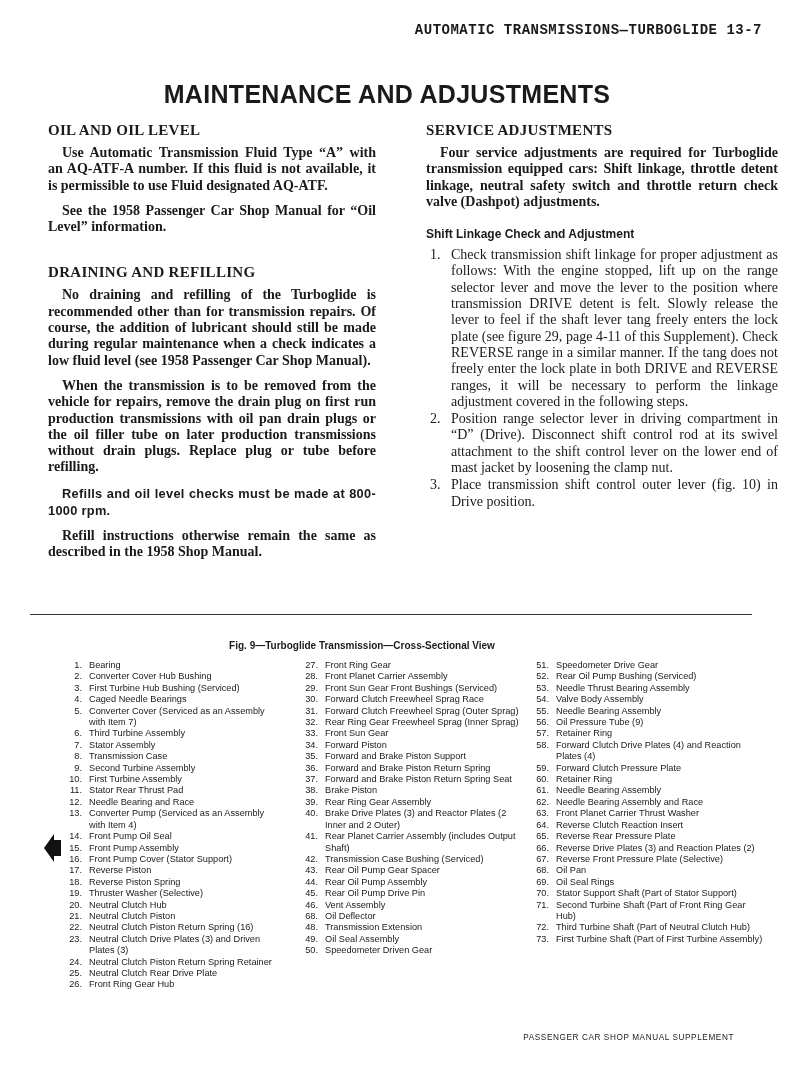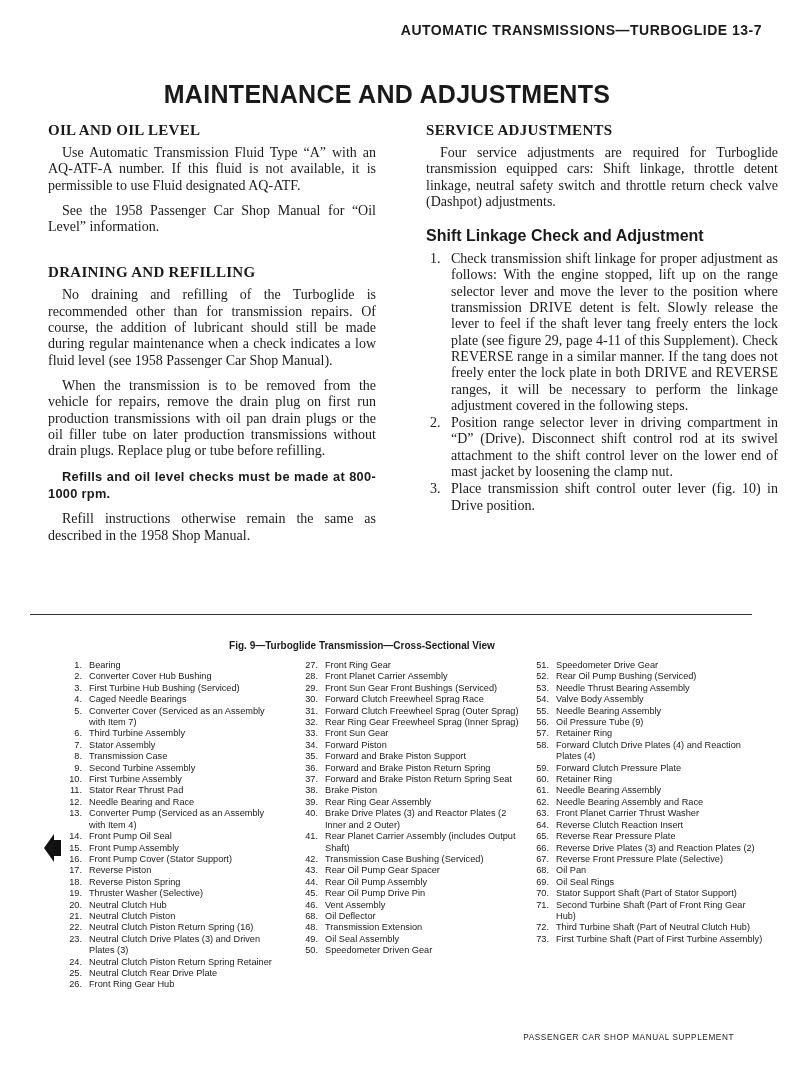--- a/index.html
+++ b/index.html
@@ -1,25 +1,25 @@
 <!DOCTYPE html>
 <html><head>
 <meta charset="utf-8">
 <style>
   html, body { margin:0; padding:0; background:#ffffff; }
   body { width:790px; height:1085px; position:relative; overflow:hidden; color:#1a1a1a; }
   .sans { font-family:"Liberation Sans", "DejaVu Sans", sans-serif; }
-  #running-head { position:absolute; top:22px; right:28px; font-size:14px; font-weight:bold; letter-spacing:0.5px; }
+  #running-head { position:absolute; top:22px; right:28px; font-size:14px; font-weight:bold; letter-spacing:0.5px;font-family:Liberation Mono, monospace; }
   #page-title { position:absolute; top:80px; left:0; width:774px; text-align:center; font-size:25px; font-weight:bold; letter-spacing:0.3px; }
   .col { position:absolute; top:122px; }
   #col-left { left:48px; width:328px; }
   #col-right { left:410px; width:352px;margin-left:16px; }
   h2 { font-family:Liberation Serif, serif; font-size:15px; font-weight:bold; margin:0 0 6px 0; letter-spacing:0.3px; }
-  h3 { font-family:"Liberation Sans", sans-serif; font-size:16px; font-weight:bold; margin:0 0 6px 0; }
-  p { font-family:"Liberation Serif", serif; font-size:14px; line-height:16.3px; margin:0 0 9px 0; text-align:justify; text-indent:14px; }
+  h3 { font-family:"Liberation Sans", sans-serif; font-size:12px; font-weight:bold; margin:0 0 6px 0; }
+  p { font-family:"Liberation Serif", serif; font-size:14px; line-height:16.3px; margin:0 0 9px 0; text-align:justify; text-indent:14px;font-weight:bold; }
   p.bold-note { font-family:"Liberation Sans", sans-serif; font-weight:bold; font-size:12.8px; line-height:17px; letter-spacing:0.3px; }
   .gap-l { height:20px; }
   ol.steps { margin:0; padding:0; list-style:none; }
   ol.steps li { font-family:"Liberation Serif", serif; font-size:14px; line-height:16.3px; position:relative; padding-left:25px; text-align:justify; margin-bottom:1px; }
   ol.steps li .num { position:absolute; left:4px; top:0; }
   #rule { position:absolute; top:614px; left:30px; width:722px; border-top:1.5px solid #333; }
   #fig-caption { position:absolute; top:640px; left:0; width:724px; text-align:center; font-size:10px; font-weight:bold; }
   .legend { position:absolute; top:660px; margin:0; padding:0; list-style:none; }
   #legend-1 { left:62px; width:218px; }
   #legend-2 { left:298px; width:222px; }

